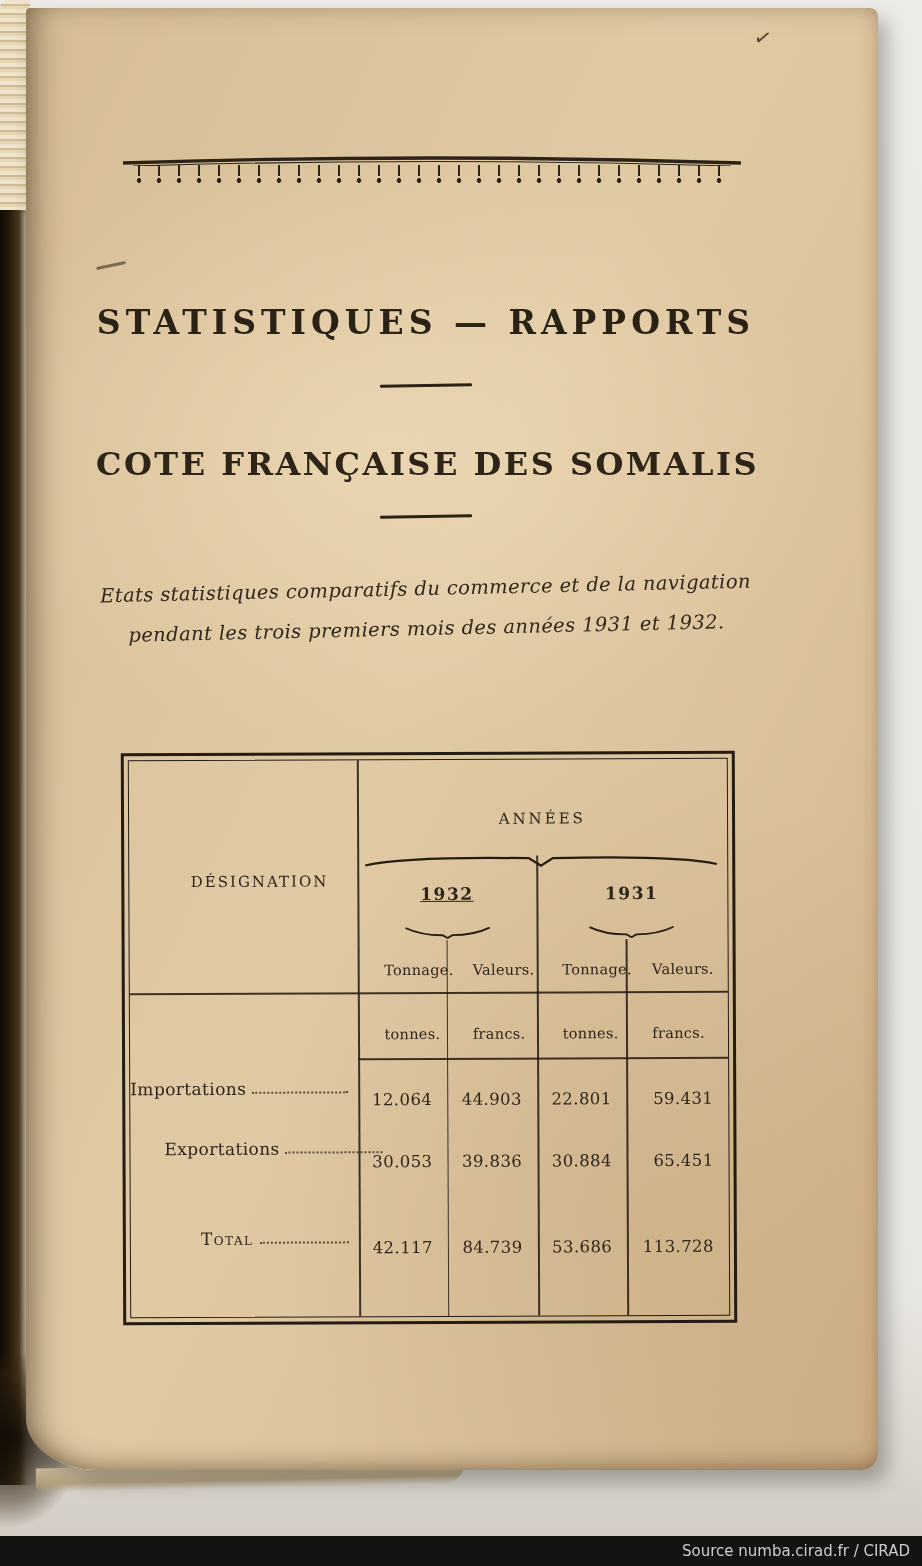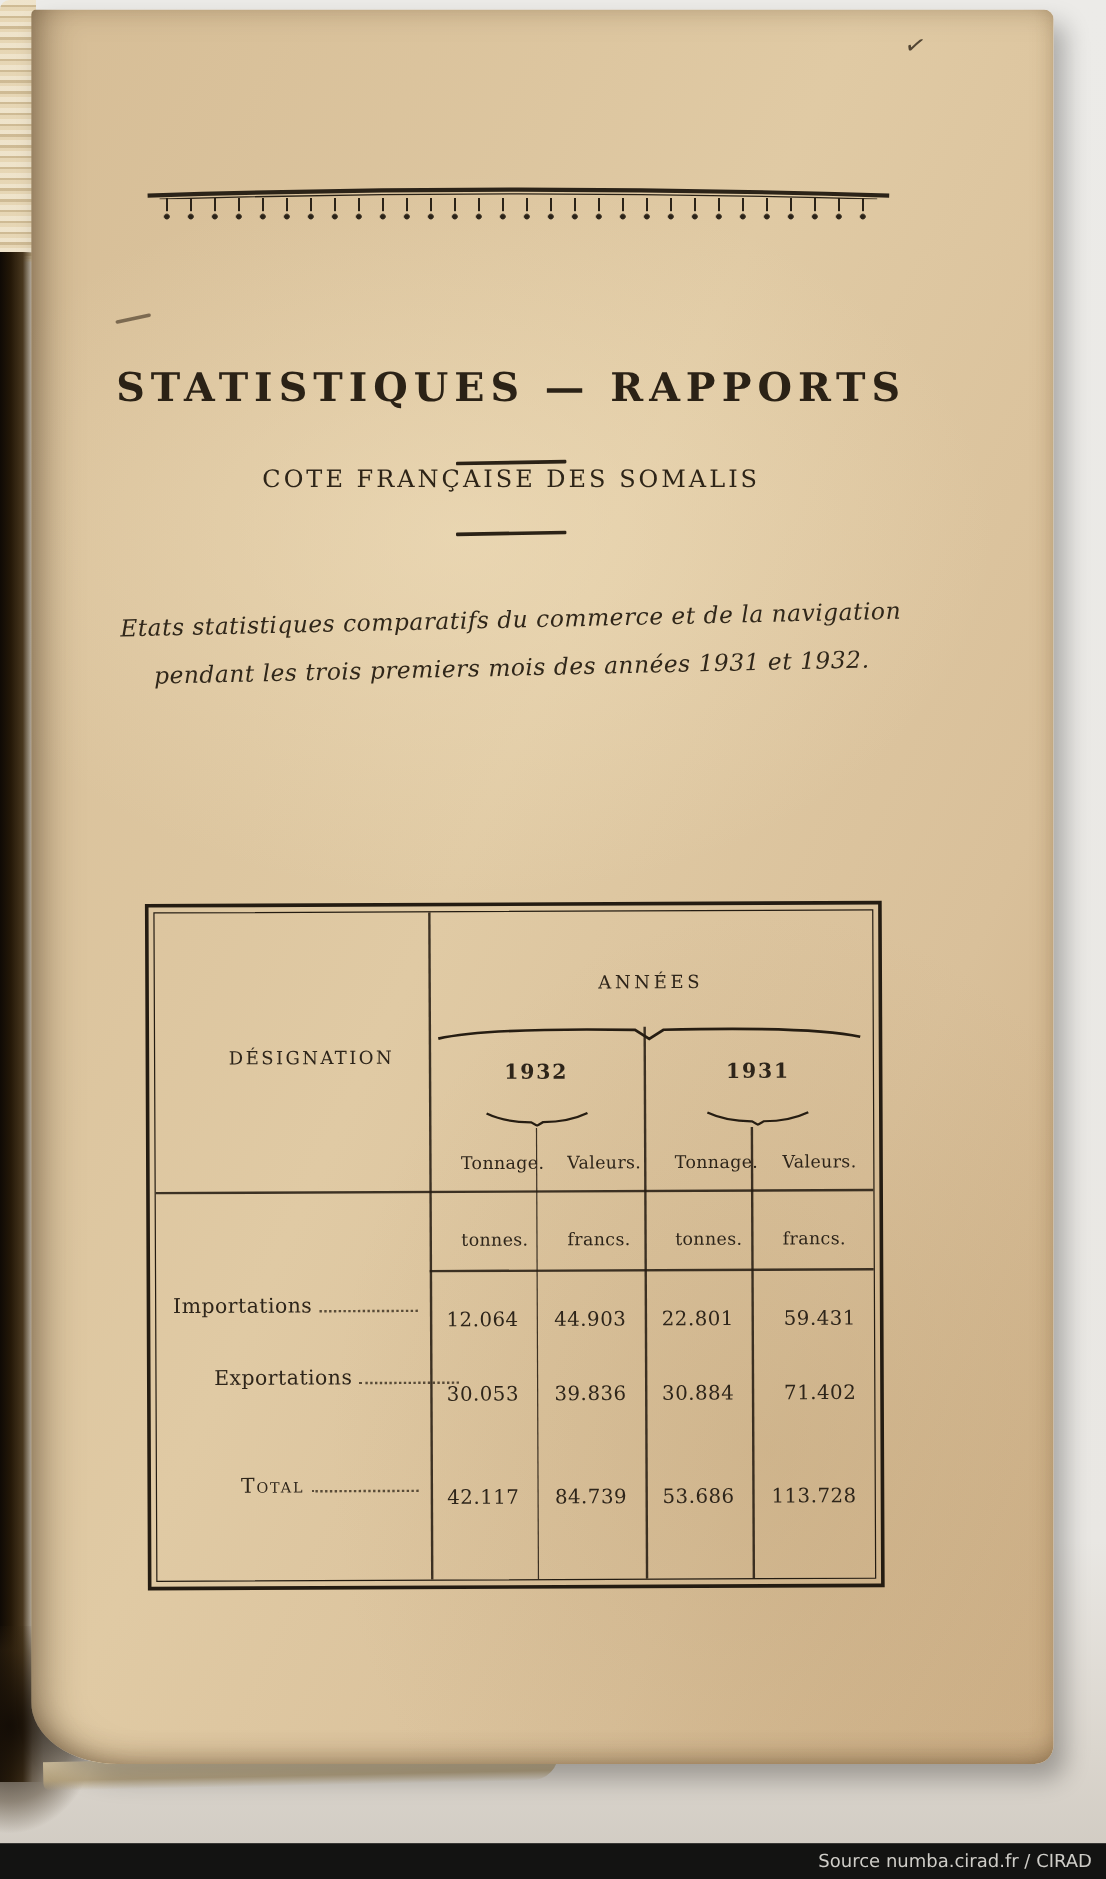--- a/index.html
+++ b/index.html
@@ -72,21 +72,21 @@
 
   
   .content { position: absolute; left: 70px; top: 0; width: 660px; text-align: center; }
   .title {
     margin-top: 295px; font-size: 33px; font-weight: bold; letter-spacing: 5px;
     color: #2b2216; white-space: nowrap;
   }
   .rule { width: 92px; height: 2.5px; background: #2b2216; margin: 0 auto; border-radius: 1px; }
   .rule-1 { margin-top: 42px; transform: rotate(-1deg); }
   .subtitle {
-    font-size: 20px; font-weight: 400; letter-spacing: 2.5px;
+    margin-top: 58px; font-size: 32px; font-weight: 700; letter-spacing: 2.5px;
     color: #2e2518; white-space: nowrap;
   }
   .rule-2 { margin-top: 32px; transform: rotate(-1deg); }
   .intro {
     margin-top: 52px; font-style: italic; font-size: 19.5px; line-height: 2.05;
     letter-spacing: .4px; transform: rotate(-1.3deg); color: #30271a;
   }
   .section-heading {
     margin-top: 46px; font-size: 22px; font-weight: bold; letter-spacing: .5px; color: #2b2216;
   }
@@ -105,36 +105,36 @@
   .vl-b   { left: 83%;   top: 180px; bottom: 0; width: 1.2px; }
   .hl-1   { left: 0; right: 0; top: 232px; height: 1.5px; }
   .hl-2   { left: 38.2%; right: 0; top: 298px; height: 1.5px; }
 
   .cell { position: absolute; color: #2e251a; }
   .des-header { left: 16px; width: 38.2%; top: 112px; text-align: center; font-size: 15px; letter-spacing: 2px; }
   .annees     { left: 38.2%; right: 0; top: 50px; text-align: center; font-size: 15px; letter-spacing: 3px; }
   .brace-big  { position: absolute; left: calc(38.2% + 6px); right: 8px; top: 94px; height: 15px; }
   .brace-big svg, .brace-sm svg { width: 100%; height: 100%; display: block; }
   .year { top: 124px; text-align: center; font-weight: bold; font-size: 17px; letter-spacing: 1.5px; }
-  .year-0 { left: 38.2%; width: 29.8%; }
+  .year-0 { left: 38.2%; width: 29.8%; text-decoration: underline; }
   .year-1 { left: 68%; width: 32%; }
   .brace-sm { position: absolute; top: 166px; width: 88px; height: 13px; }
   .brace-s0 { left: calc(53.1% - 44px); }
   .brace-s1 { left: calc(84% - 44px); }
 
   .subhead, .unit { top: 202px; text-align: left; font-size: 14.5px; letter-spacing: .3px; padding-left: 26px; }
   .unit { top: 266px; }
   .col-0 { left: 38.2%; width: 14.8%; }
   .col-1 { left: 53%;   width: 15%; }
   .col-2 { left: 68%;   width: 15%; }
   .col-3 { left: 83%;   width: 17%; }
 
   .row-label {
     left: 0; width: 38.2%; display: flex; align-items: flex-end;
-    padding-left: 14px; font-size: 17px; letter-spacing: .4px;
+    font-size: 17px; letter-spacing: .4px;
   }
   .leader { flex: 1; border-bottom: 2px dotted #382d1e; margin: 0 10px 5px 6px; opacity: .8; }
   .row-0 { top: 318px; } .row-1 { top: 378px; margin-left: 34px; } .row-2 { top: 468px; }
   .row-2 .label { font-variant: small-caps; letter-spacing: 1.5px; }
   .row-2 { padding-left: 70px; align-items: flex-end; }
 
   .val { text-align: right; font-size: 16.5px; padding-right: 15px; letter-spacing: .4px; }
   .vr-0 { top: 330px; } .vr-1 { top: 392px; } .vr-2 { top: 478px; }
 
   
@@ -237,21 +237,21 @@
         </div>
 
         <div class="cell val col-0 vr-0">12.064</div>
         <div class="cell val col-1 vr-0">44.903</div>
         <div class="cell val col-2 vr-0">22.801</div>
         <div class="cell val col-3 vr-0">59.431</div>
 
         <div class="cell val col-0 vr-1">30.053</div>
         <div class="cell val col-1 vr-1">39.836</div>
         <div class="cell val col-2 vr-1">30.884</div>
-        <div class="cell val col-3 vr-1">71.402</div>
+        <div class="cell val col-3 vr-1">65.451</div>
 
         <div class="cell val col-0 vr-2">42.117</div>
         <div class="cell val col-1 vr-2">84.739</div>
         <div class="cell val col-2 vr-2">53.686</div>
         <div class="cell val col-3 vr-2">113.728</div>
 
       </div>
     </div>
   </div>
 

